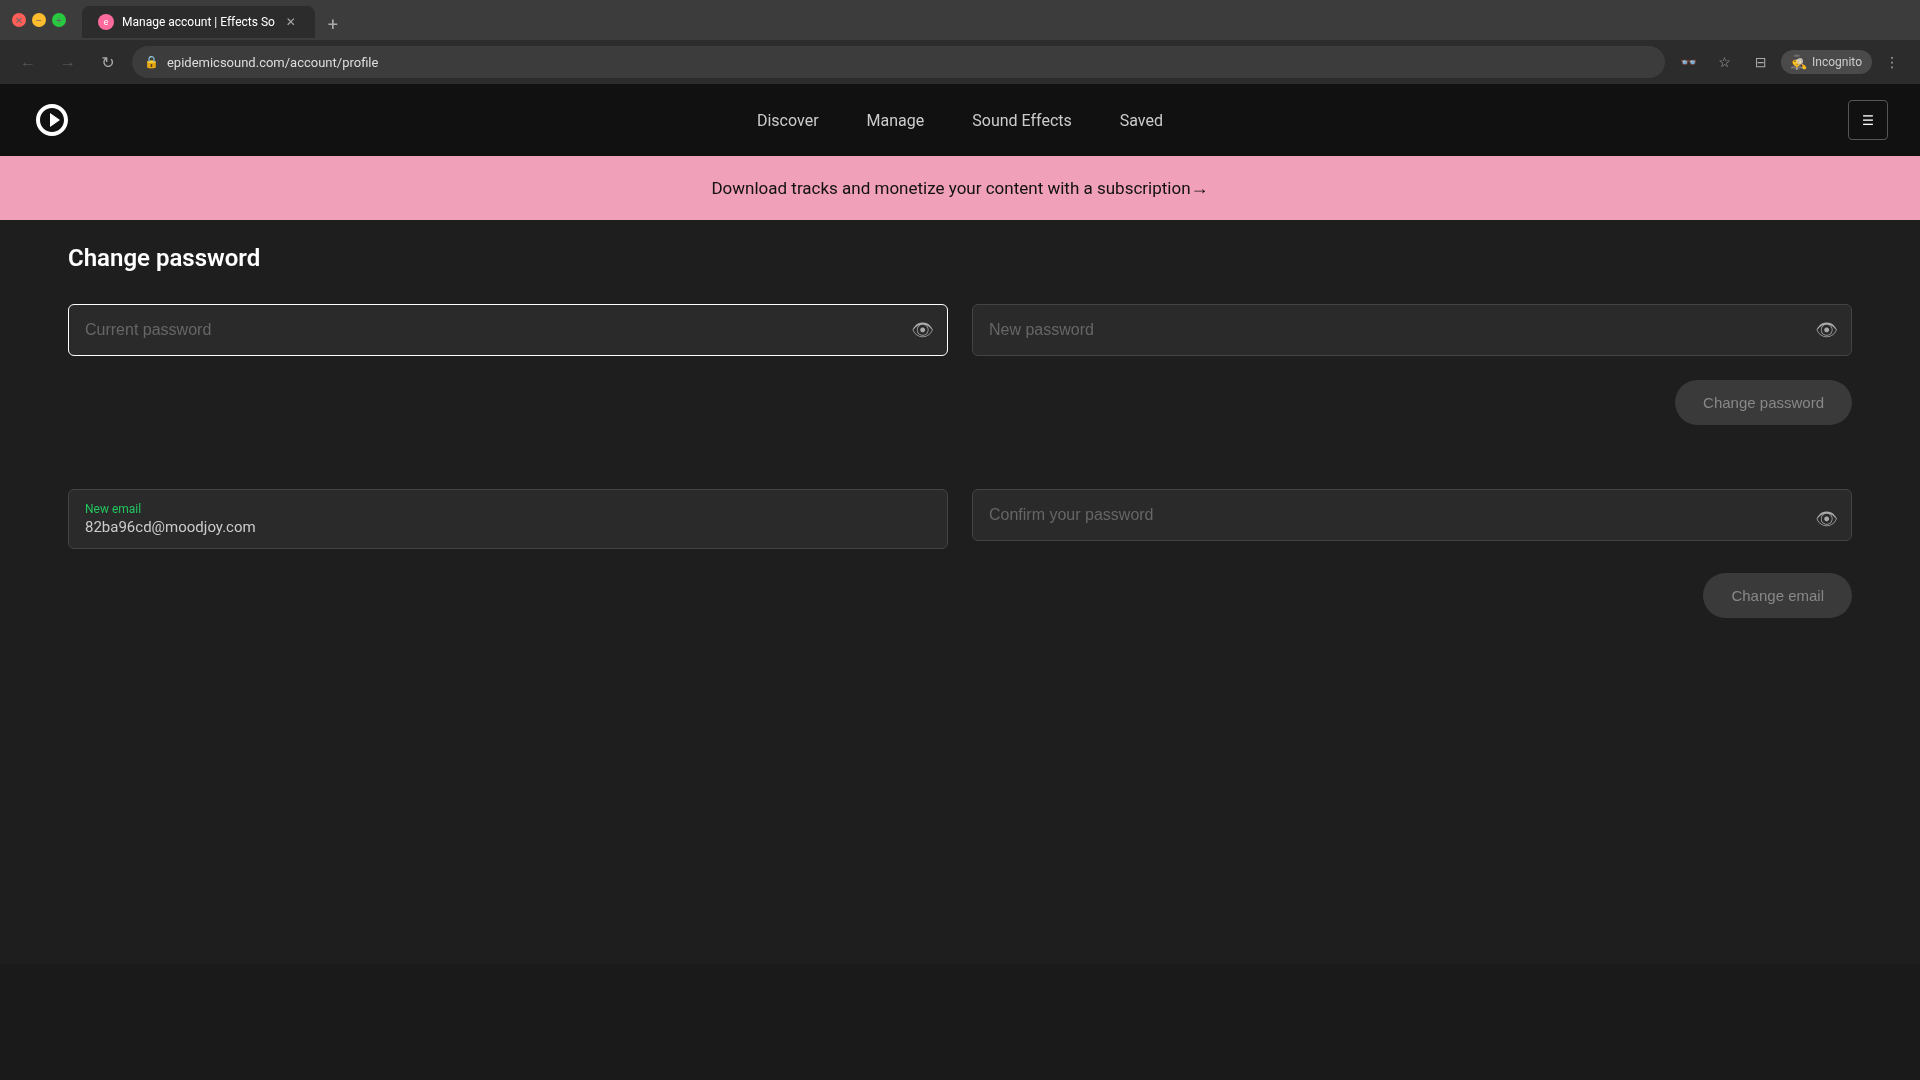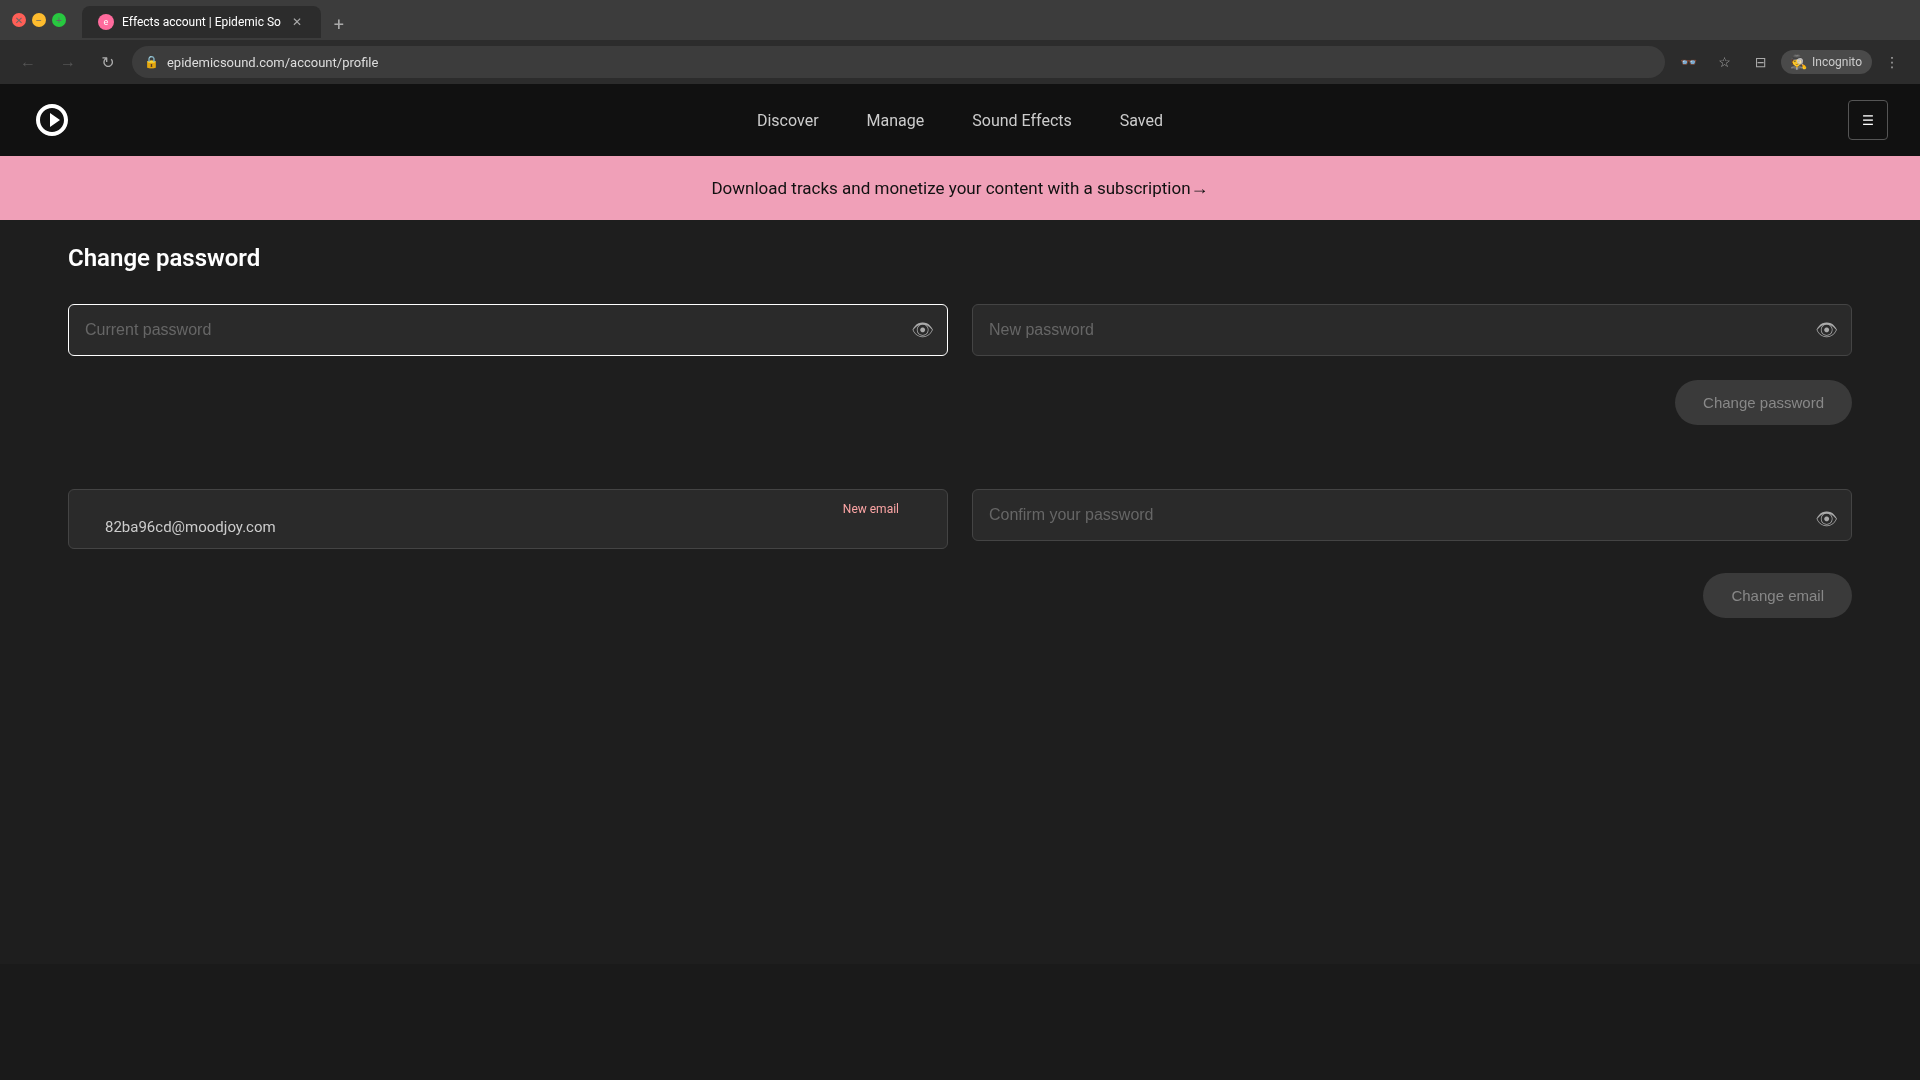--- a/index.html
+++ b/index.html
@@ -53,42 +53,42 @@
     
     .fields-row { display: flex; gap: 24px; margin-bottom: 24px; }
     .field-wrapper { flex: 1; position: relative; border-radius: 24px; }
     .field-input { width: 100%; background: #2a2a2a; border: 1.5px solid #444; border-radius: 6px; padding: 16px 48px 16px 16px; font-size: 16px; color: #d946ef; outline: none; }
     .field-input.focused { border-color: #fff; color: #fff; }
     .field-input::placeholder { color: #666; }
     .field-toggle { position: absolute; right: 14px; top: 50%; transform: translateY(-50%); background: transparent; border: none; color: #aaa; cursor: pointer; font-size: 18px; }
 
     
     .field-with-label { width: 100%; background: #2a2a2a; border: 1.5px solid #444; border-radius: 6px; padding: 12px 48px 12px 16px; display: flex; flex-direction: column; gap: 2px; }
-    .sub-label { font-size: 12px; color: #fca5a5; text-align: right; }
-    .sub-value { font-size: 15px; color: #ccc; margin-left: 20px; }
+    .sub-label { font-size: 12px; color: #22c55e; }
+    .sub-value { font-size: 15px; color: #ccc; }
 
     
     .btn-row { display: flex; justify-content: flex-end; margin-bottom: 64px; }
     .action-btn { background: #3a3a3a; border: none; border-radius: 24px; padding: 14px 28px; font-size: 15px; color: #888; cursor: pointer; }
   </style>
 </head>
 <body>
 
 <div class="browser-chrome">
 
   <div class="browser-titlebar">
     <div class="browser-controls">
       <button class="browser-btn btn-close">✕</button>
       <button class="browser-btn btn-minimize">−</button>
       <button class="browser-btn btn-maximize">+</button>
     </div>
     <div class="tab-bar">
       <div class="tab active">
         <div class="tab-favicon">e</div>
-        <span>Effects account | Epidemic So</span>
+        <span>Manage account | Effects So</span>
         <div class="tab-close">✕</div>
       </div>
       <div class="tab-new">+</div>
     </div>
   </div>
 
   <div class="browser-toolbar">
     <button class="nav-btn disabled">←</button>
     <button class="nav-btn disabled">→</button>
     <button class="nav-btn">↻</button>

